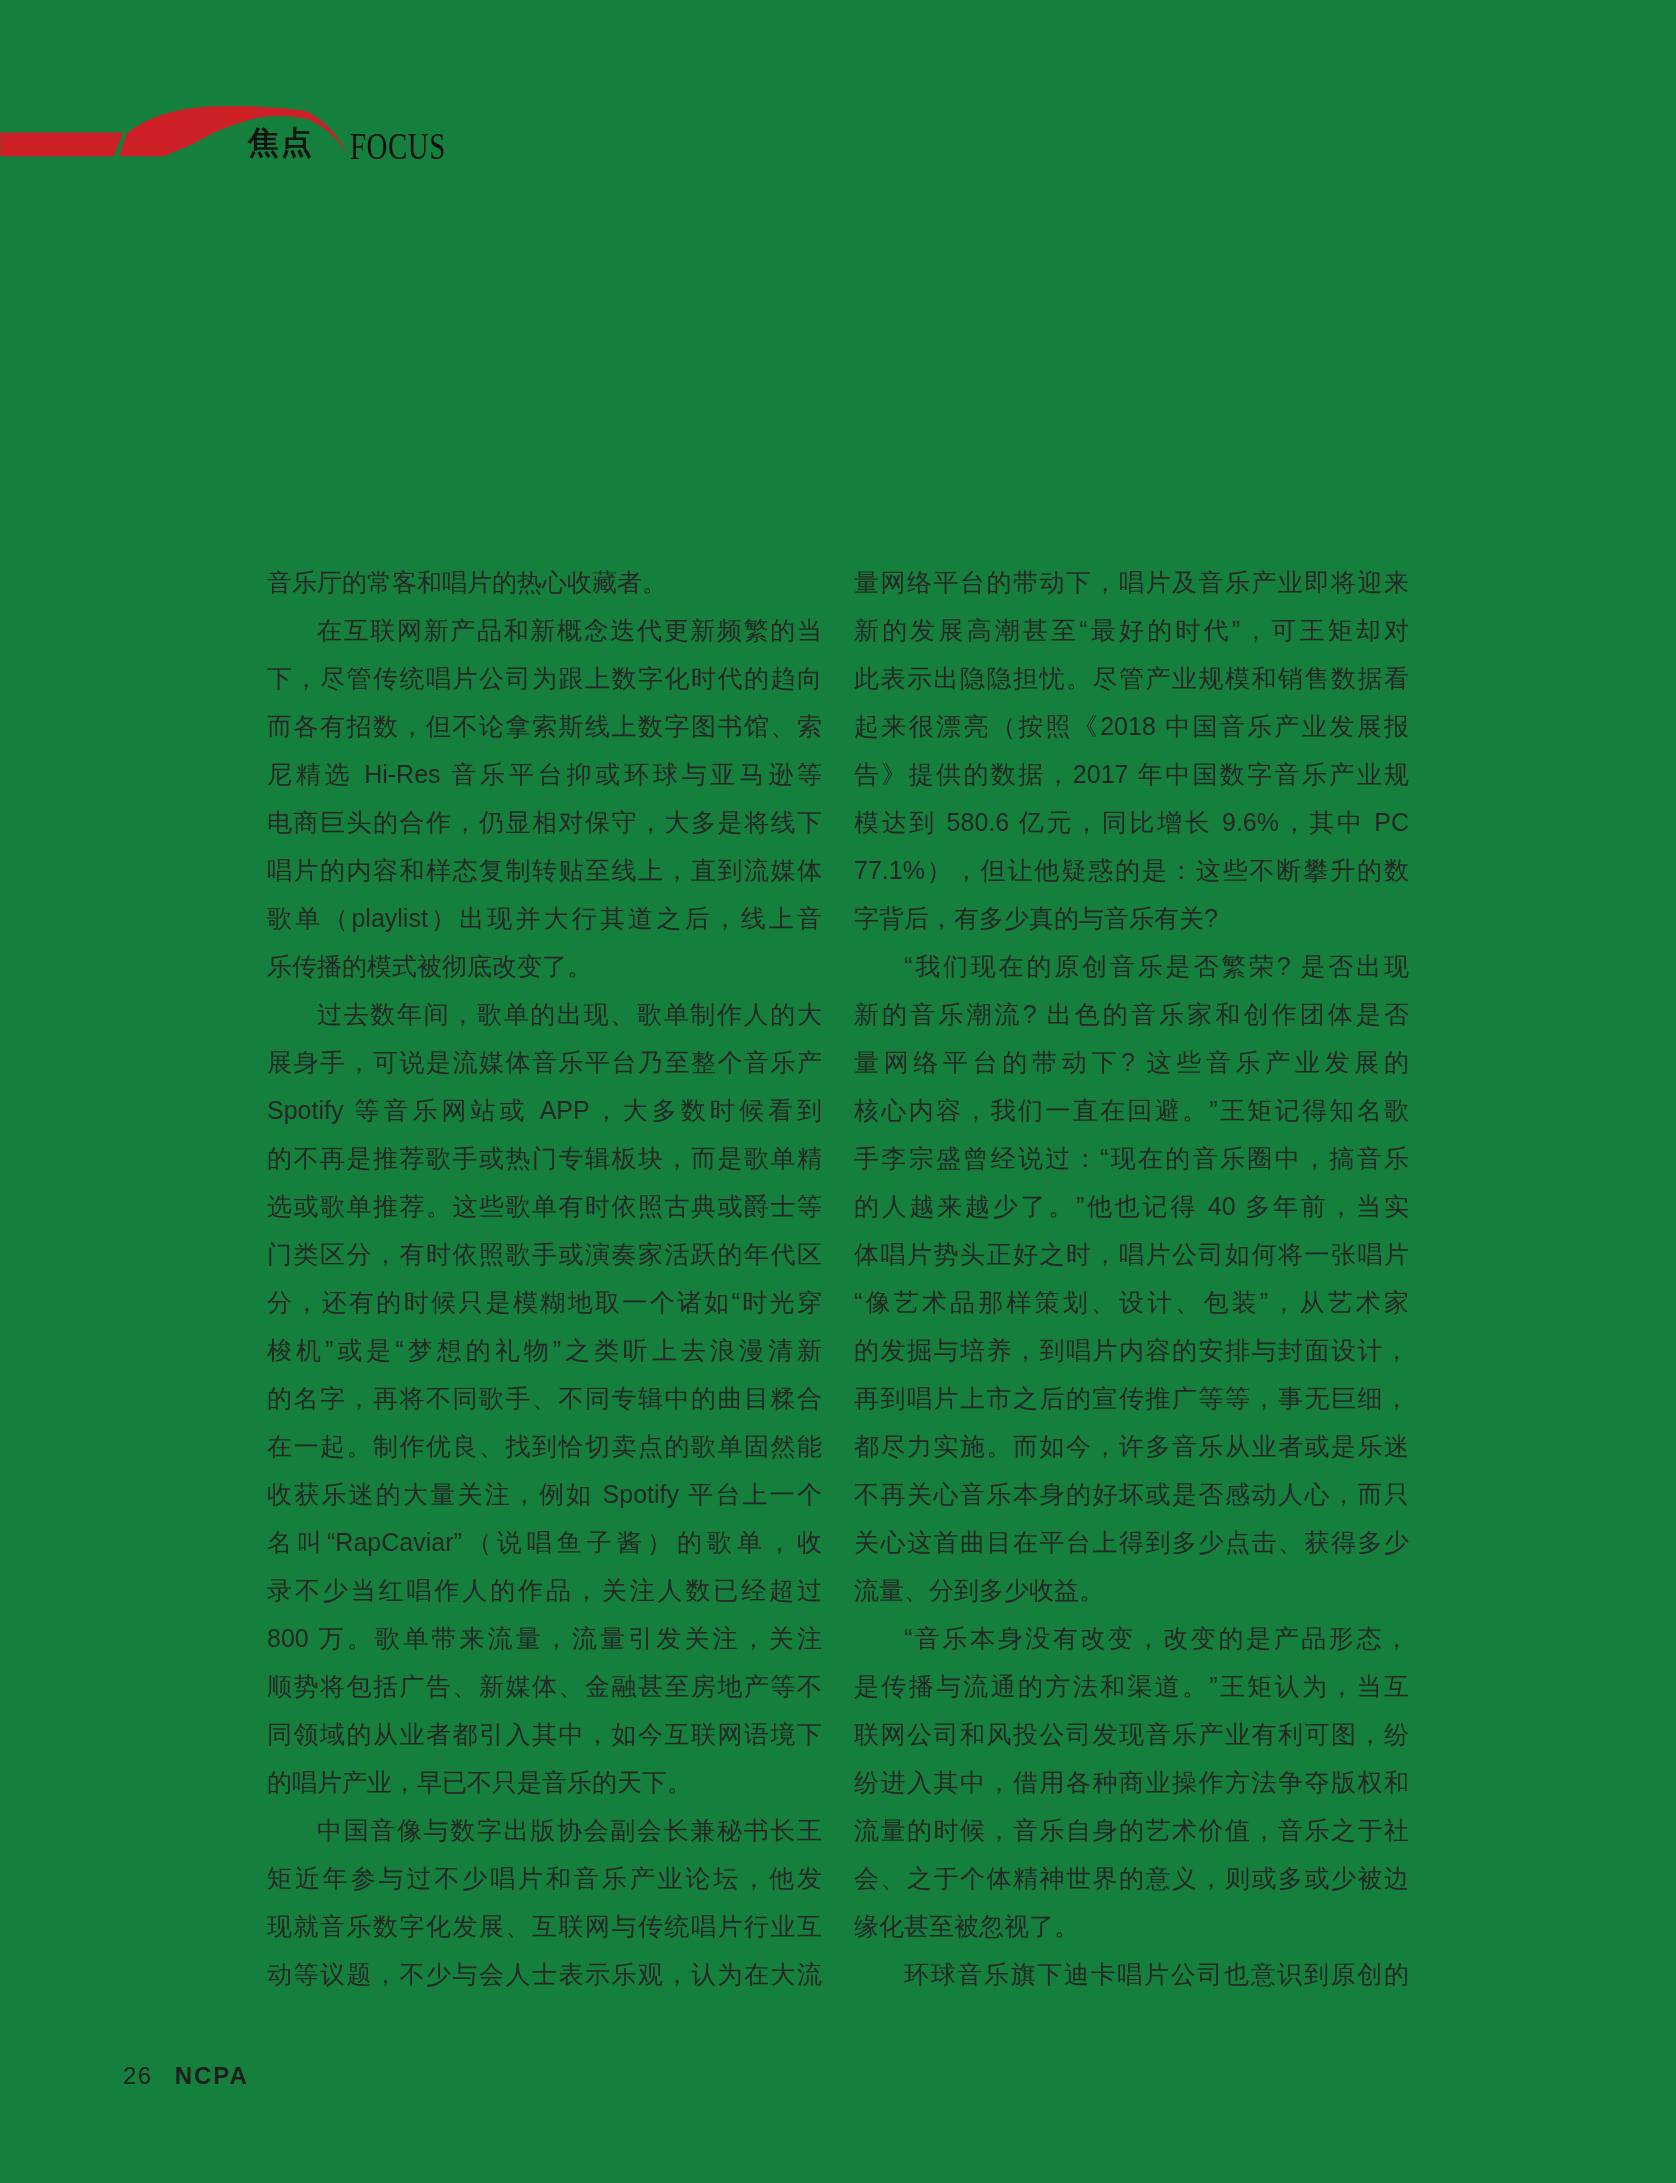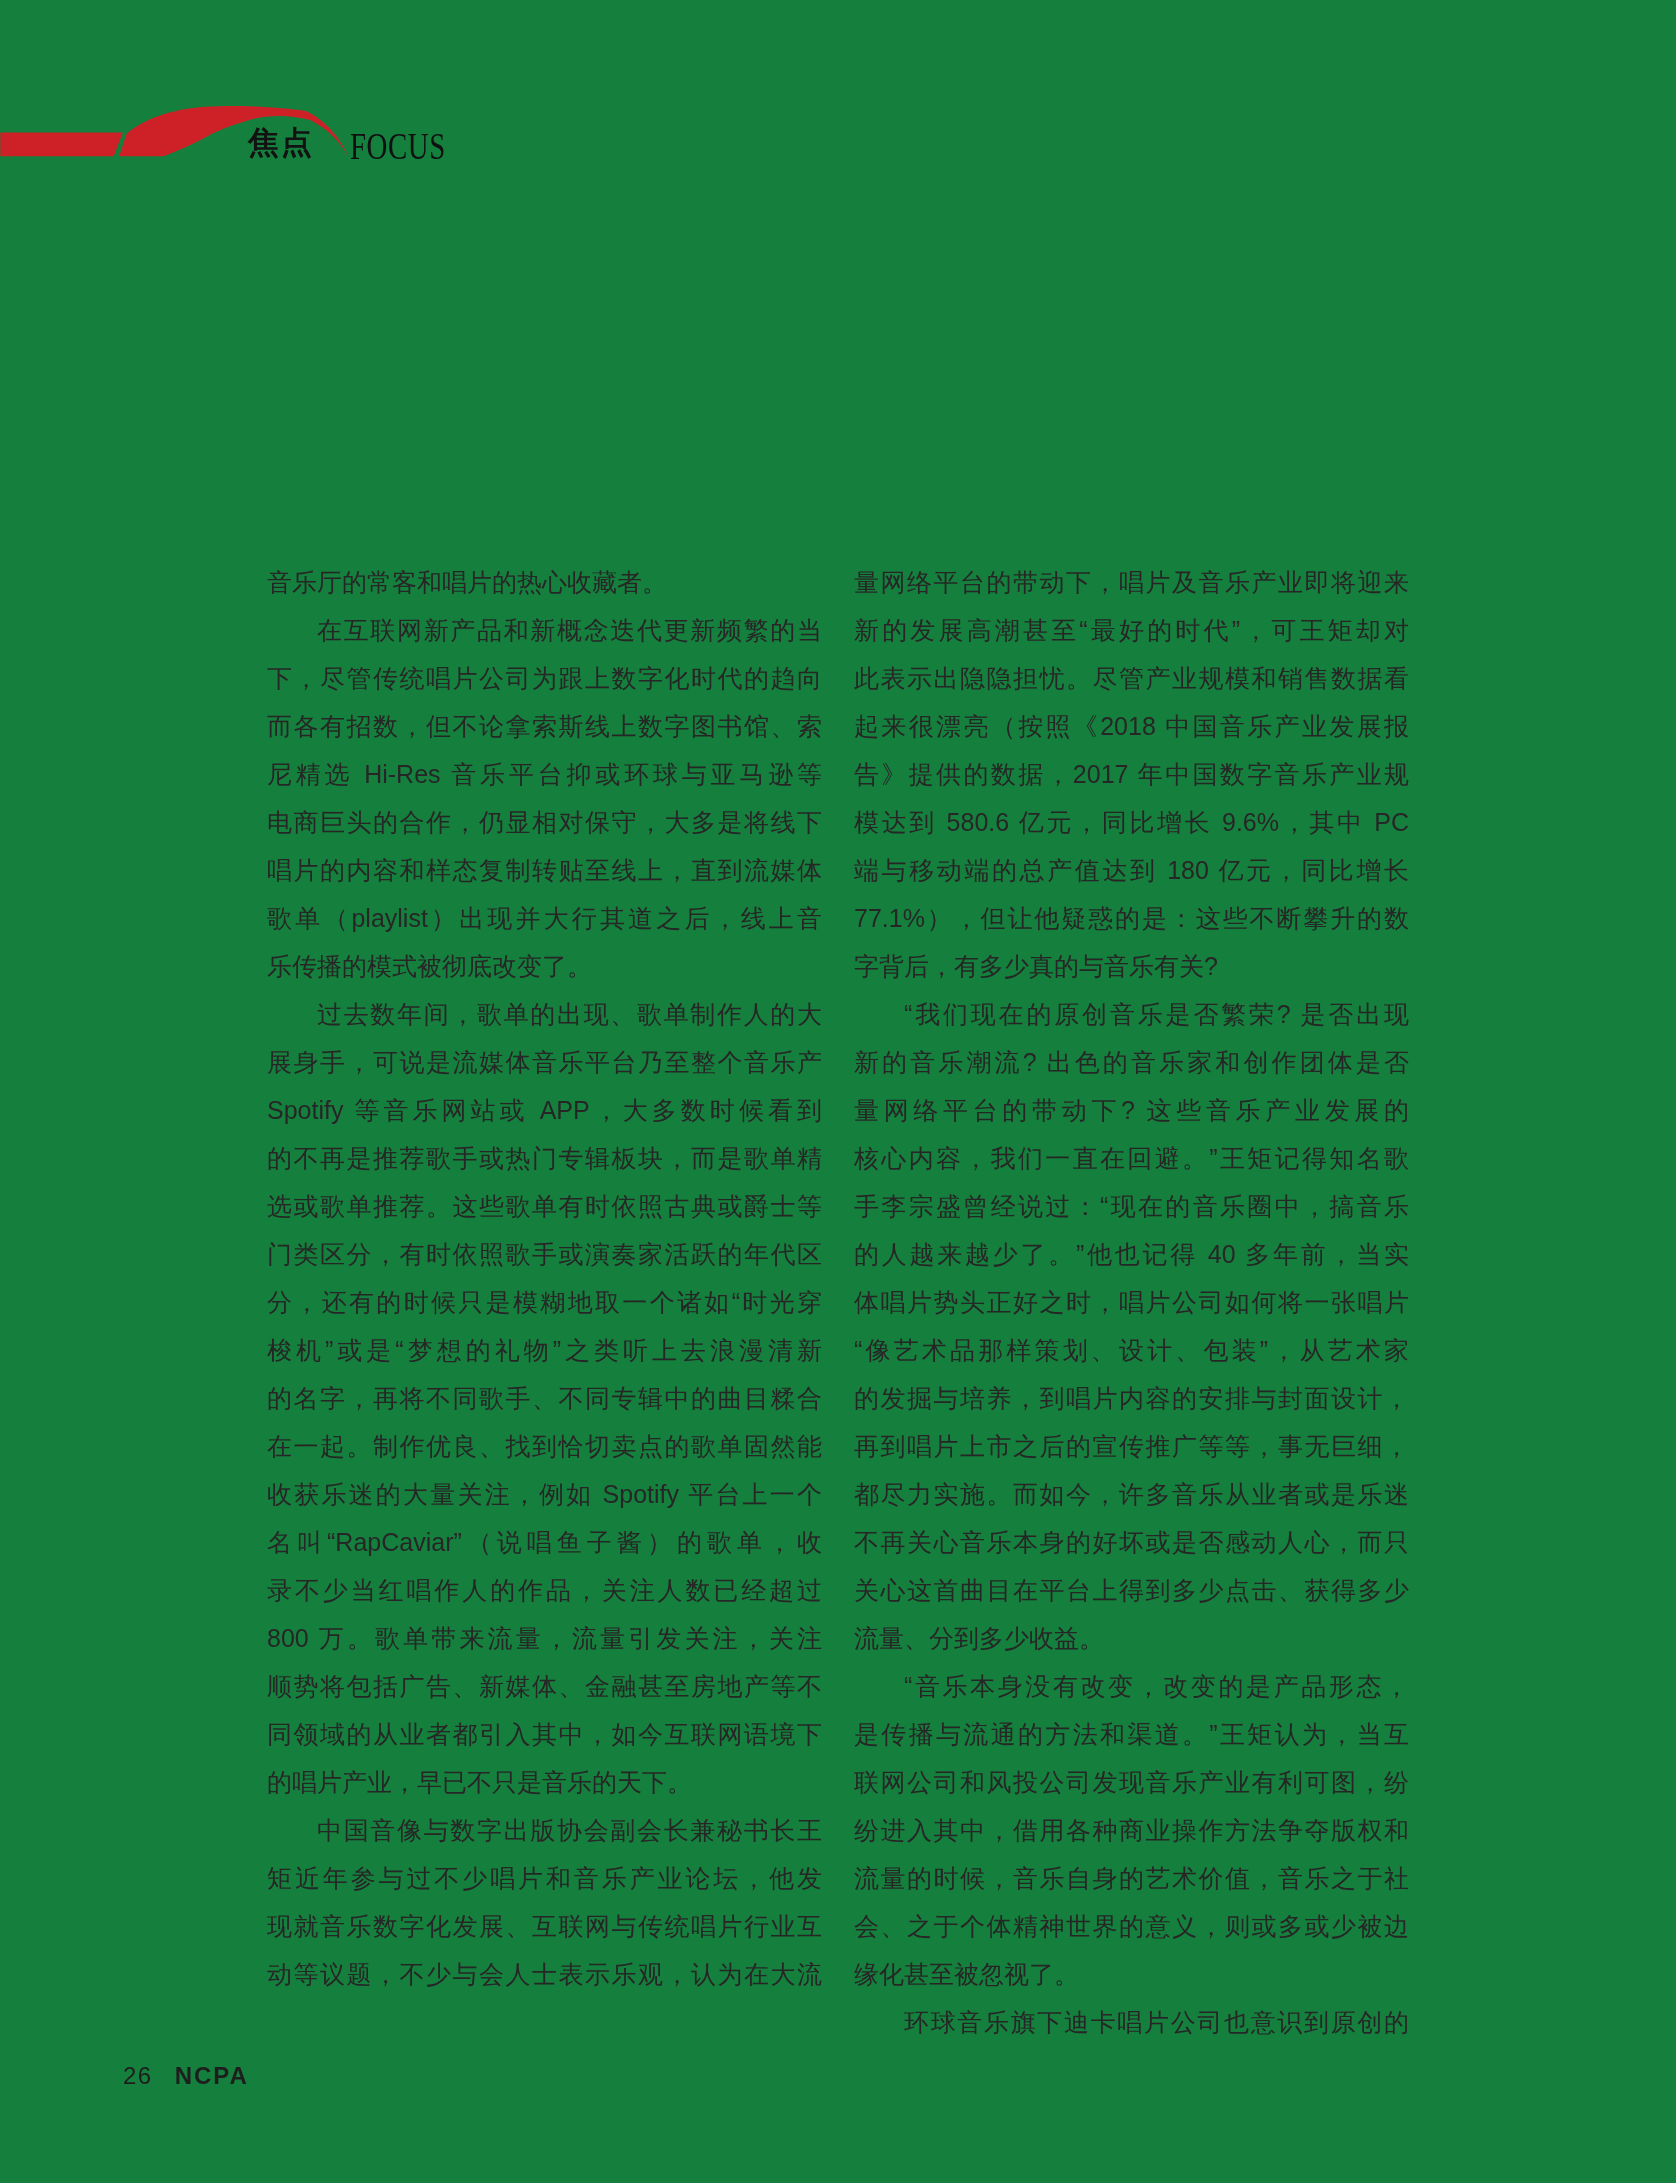--- a/index.html
+++ b/index.html
@@ -101,21 +101,20 @@
       <div class="line just">现就音乐数字化发展、互联网与传统唱片行业互</div>
       <div class="line just">动等议题，不少与会人士表示乐观，认为在大流</div>
     </div>
   <div class="col col-right">
       <div class="line just">量网络平台的带动下，唱片及音乐产业即将迎来</div>
       <div class="line just">新的发展高潮甚至“最好的时代”，可王矩却对</div>
       <div class="line just">此表示出隐隐担忧。尽管产业规模和销售数据看</div>
       <div class="line just">起来很漂亮（按照《2018 中国音乐产业发展报</div>
       <div class="line just">告》提供的数据，2017 年中国数字音乐产业规</div>
       <div class="line just">模达到 580.6 亿元，同比增长 9.6%，其中 PC</div>
-      <div class="line just">端与移动端的总产值达到 180 亿元，同比增长</div>
       <div class="line just">77.1%），但让他疑惑的是：这些不断攀升的数</div>
       <div class="line">字背后，有多少真的与音乐有关?</div>
       <div class="line just ind">“我们现在的原创音乐是否繁荣? 是否出现</div>
       <div class="line just">新的音乐潮流? 出色的音乐家和创作团体是否</div>
       <div class="line just">量网络平台的带动下? 这些音乐产业发展的</div>
       <div class="line just">核心内容，我们一直在回避。”王矩记得知名歌</div>
       <div class="line just">手李宗盛曾经说过：“现在的音乐圈中，搞音乐</div>
       <div class="line just">的人越来越少了。”他也记得 40 多年前，当实</div>
       <div class="line just">体唱片势头正好之时，唱片公司如何将一张唱片</div>
       <div class="line just">“像艺术品那样策划、设计、包装”，从艺术家</div>

